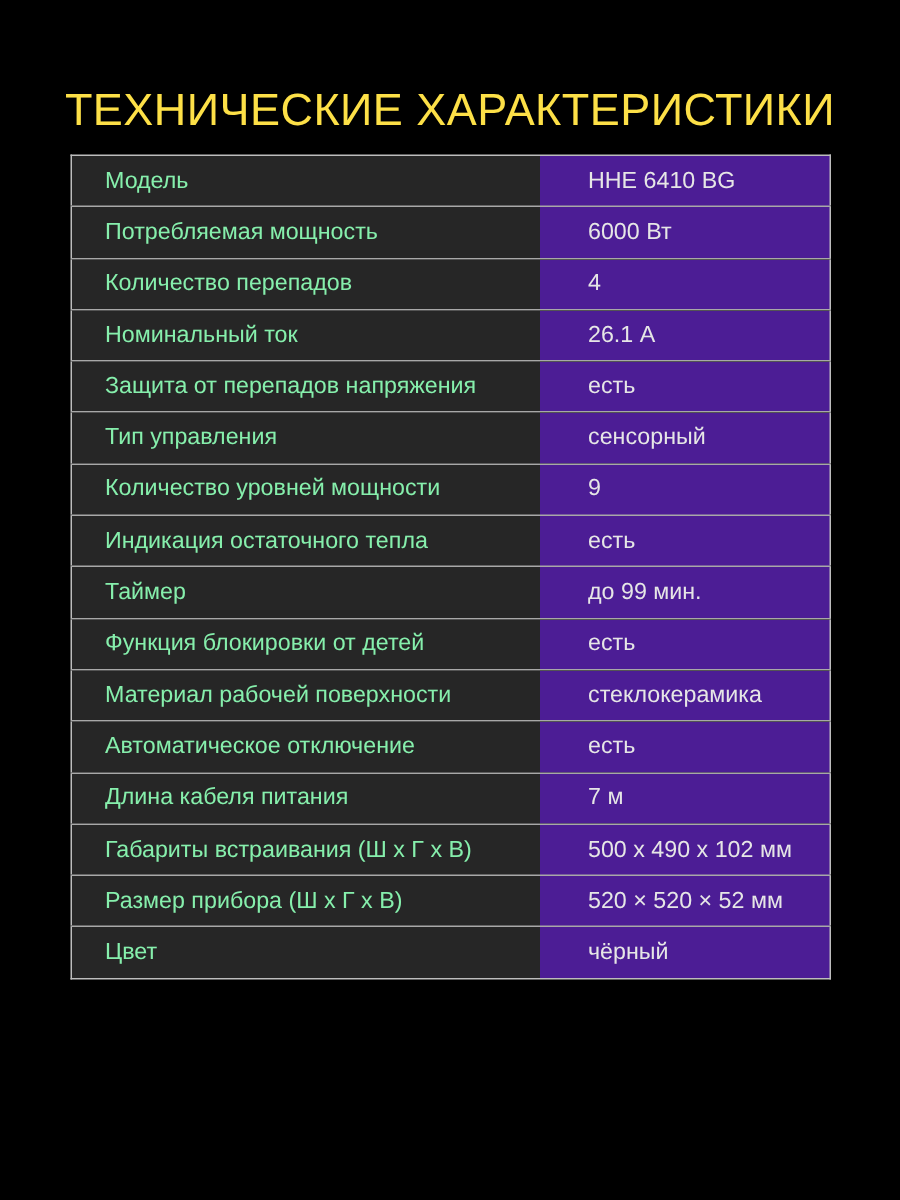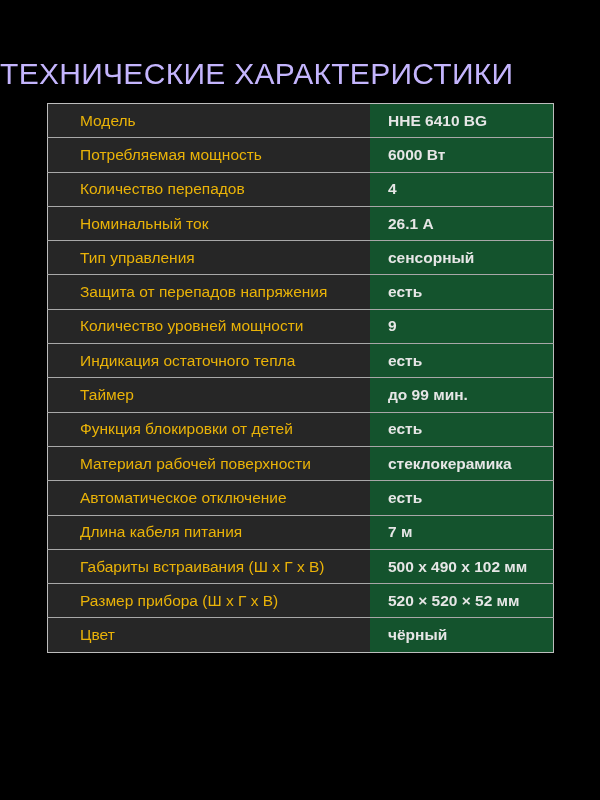--- a/index.html
+++ b/index.html
@@ -2,37 +2,37 @@
 <html><head>
   <meta charset="utf-8">
   <style>
     html, body { margin: 0; padding: 0; }
     body {
       width: 600px; height: 800px; background: #000; overflow: hidden;
       font-family: "Liberation Sans", "DejaVu Sans", sans-serif; color: #e8e8e8;
       position: relative;
     }
     .title {
-      position: absolute; left: 0; top: 56px; width: 600px; text-align: left;
-      font-size: 30px; font-weight: normal; color: #c4b5fd; letter-spacing: 0.3px;
+      position: absolute; left: 0; top: 56px; width: 600px; text-align: center;
+      font-size: 30px; font-weight: normal; color: #fde047; letter-spacing: 0.3px;
       margin: 0; line-height: 36px;
     }
     .spec-table {
       position: absolute; left: 47px; top: 103px; width: 507px;
       border-collapse: collapse; table-layout: fixed;
       border: 1.5px solid #bdbdbd;
     }
     .spec-table td {
       height: 33.3px; padding: 0; font-size: 15.5px; line-height: 18px;
       border-top: 1.5px solid #a8a8a8; vertical-align: middle;
       white-space: nowrap; overflow: hidden;
     }
     .spec-table tr:first-child td { border-top: none; }
-    .spec-table td.label { background: #262626; padding-left: 32px; width: 290px; color: #eab308; }
-    .spec-table td.value { background: #14532d; padding-left: 18px; color: #e6e6e6; font-weight: bold; }
+    .spec-table td.label { background: #262626; padding-left: 22px; width: 290px; color: #86efac; }
+    .spec-table td.value { background: #4c1d95; padding-left: 32px; color: #e6e6e6; }
   </style>
 </head>
 <body>
 
 <h1 class="title">ТЕХНИЧЕСКИЕ ХАРАКТЕРИСТИКИ</h1>
 
 <table class="spec-table">
   <tbody id="spec-body">
     <tr>
         <td class="label">Модель</td>
@@ -44,26 +44,26 @@
       </tr>
     <tr>
         <td class="label">Количество перепадов</td>
         <td class="value">4</td>
       </tr>
     <tr>
         <td class="label">Номинальный ток</td>
         <td class="value">26.1 А</td>
       </tr>
     <tr>
+        <td class="label">Защита от перепадов напряжения</td>
+        <td class="value">есть</td>
+      </tr>
+    <tr>
         <td class="label">Тип управления</td>
         <td class="value">сенсорный</td>
-      </tr>
-    <tr>
-        <td class="label">Защита от перепадов напряжения</td>
-        <td class="value">есть</td>
       </tr>
     <tr>
         <td class="label">Количество уровней мощности</td>
         <td class="value">9</td>
       </tr>
     <tr>
         <td class="label">Индикация остаточного тепла</td>
         <td class="value">есть</td>
       </tr>
     <tr>

